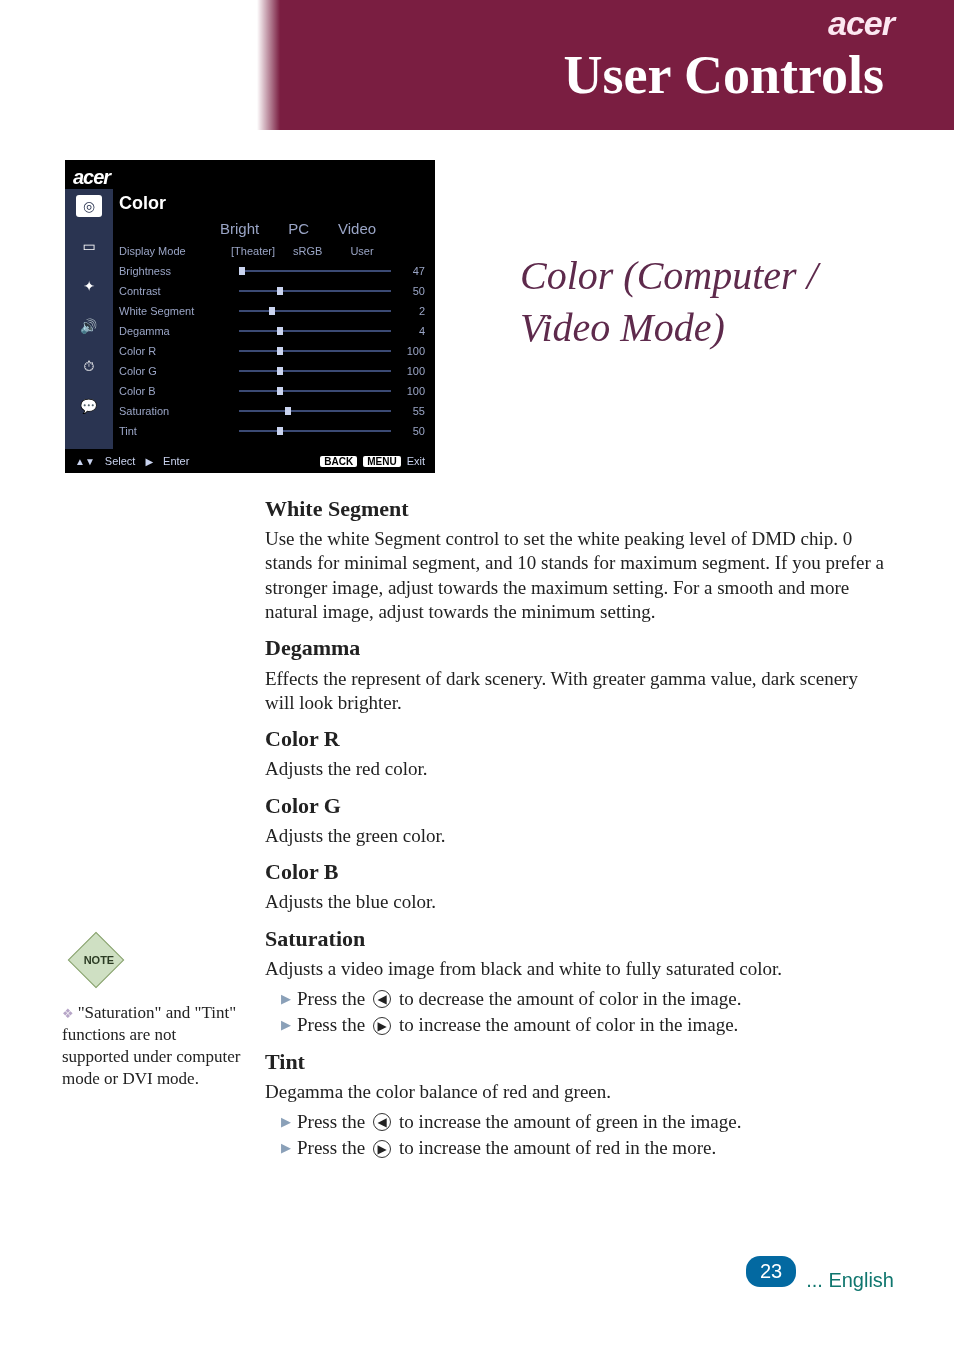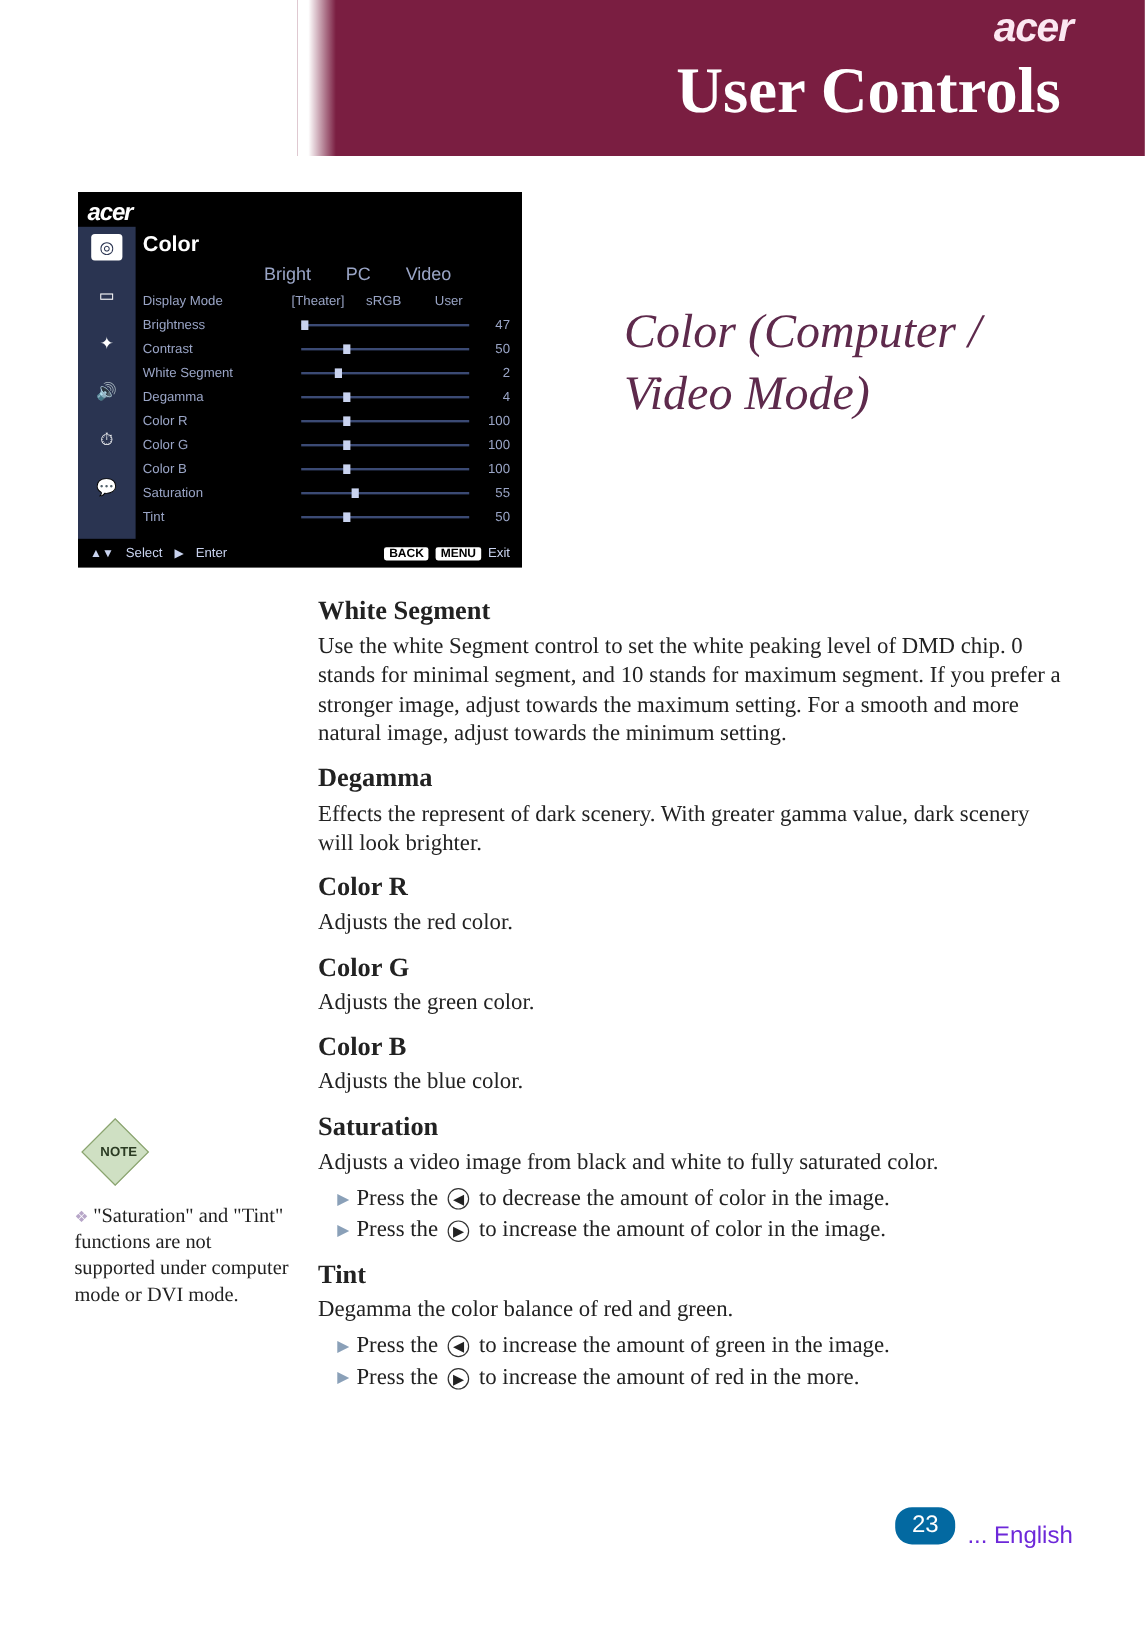--- a/index.html
+++ b/index.html
@@ -107,21 +107,21 @@
     font-size: 15px;
     color: #9aa5c6;
     margin-bottom: 4px;
   }
   .osd-row {
     display: flex;
     align-items: center;
     height: 20px;
     font-size: 11px;
   }
-  .osd-row .lbl { width: 124px; color: #9aa5c6; }
+  .osd-row .lbl { width: 112px; color: #9aa5c6; }
   .osd-row .val-text { color: #9aa5c6; }
   .osd-row .slider {
     flex: 1;
     height: 2px;
     background: #3b4a74;
     margin: 0 8px;
     position: relative;
   }
   .osd-row .slider::after {
     content: "";
@@ -226,21 +226,21 @@
     gap: 10px;
     font-family: Arial, sans-serif;
   }
   .page-pill {
     background: #0369a1;
     color: #fff;
     padding: 4px 14px;
     border-radius: 14px;
     font-size: 20px;
   }
-  .page-footer .lang { color: #6d28d9; font-size: 20px; margin-top: 19px; }
+  .page-footer .lang { color: #0f766e; font-size: 20px; margin-top: 19px; }
 </style>
 </head>
 <body>
 
 <div class="header-band">
   <div class="acer-logo-top">acer</div>
   <div class="header-title">User Controls</div>
 </div>
 
 <div class="osd">

